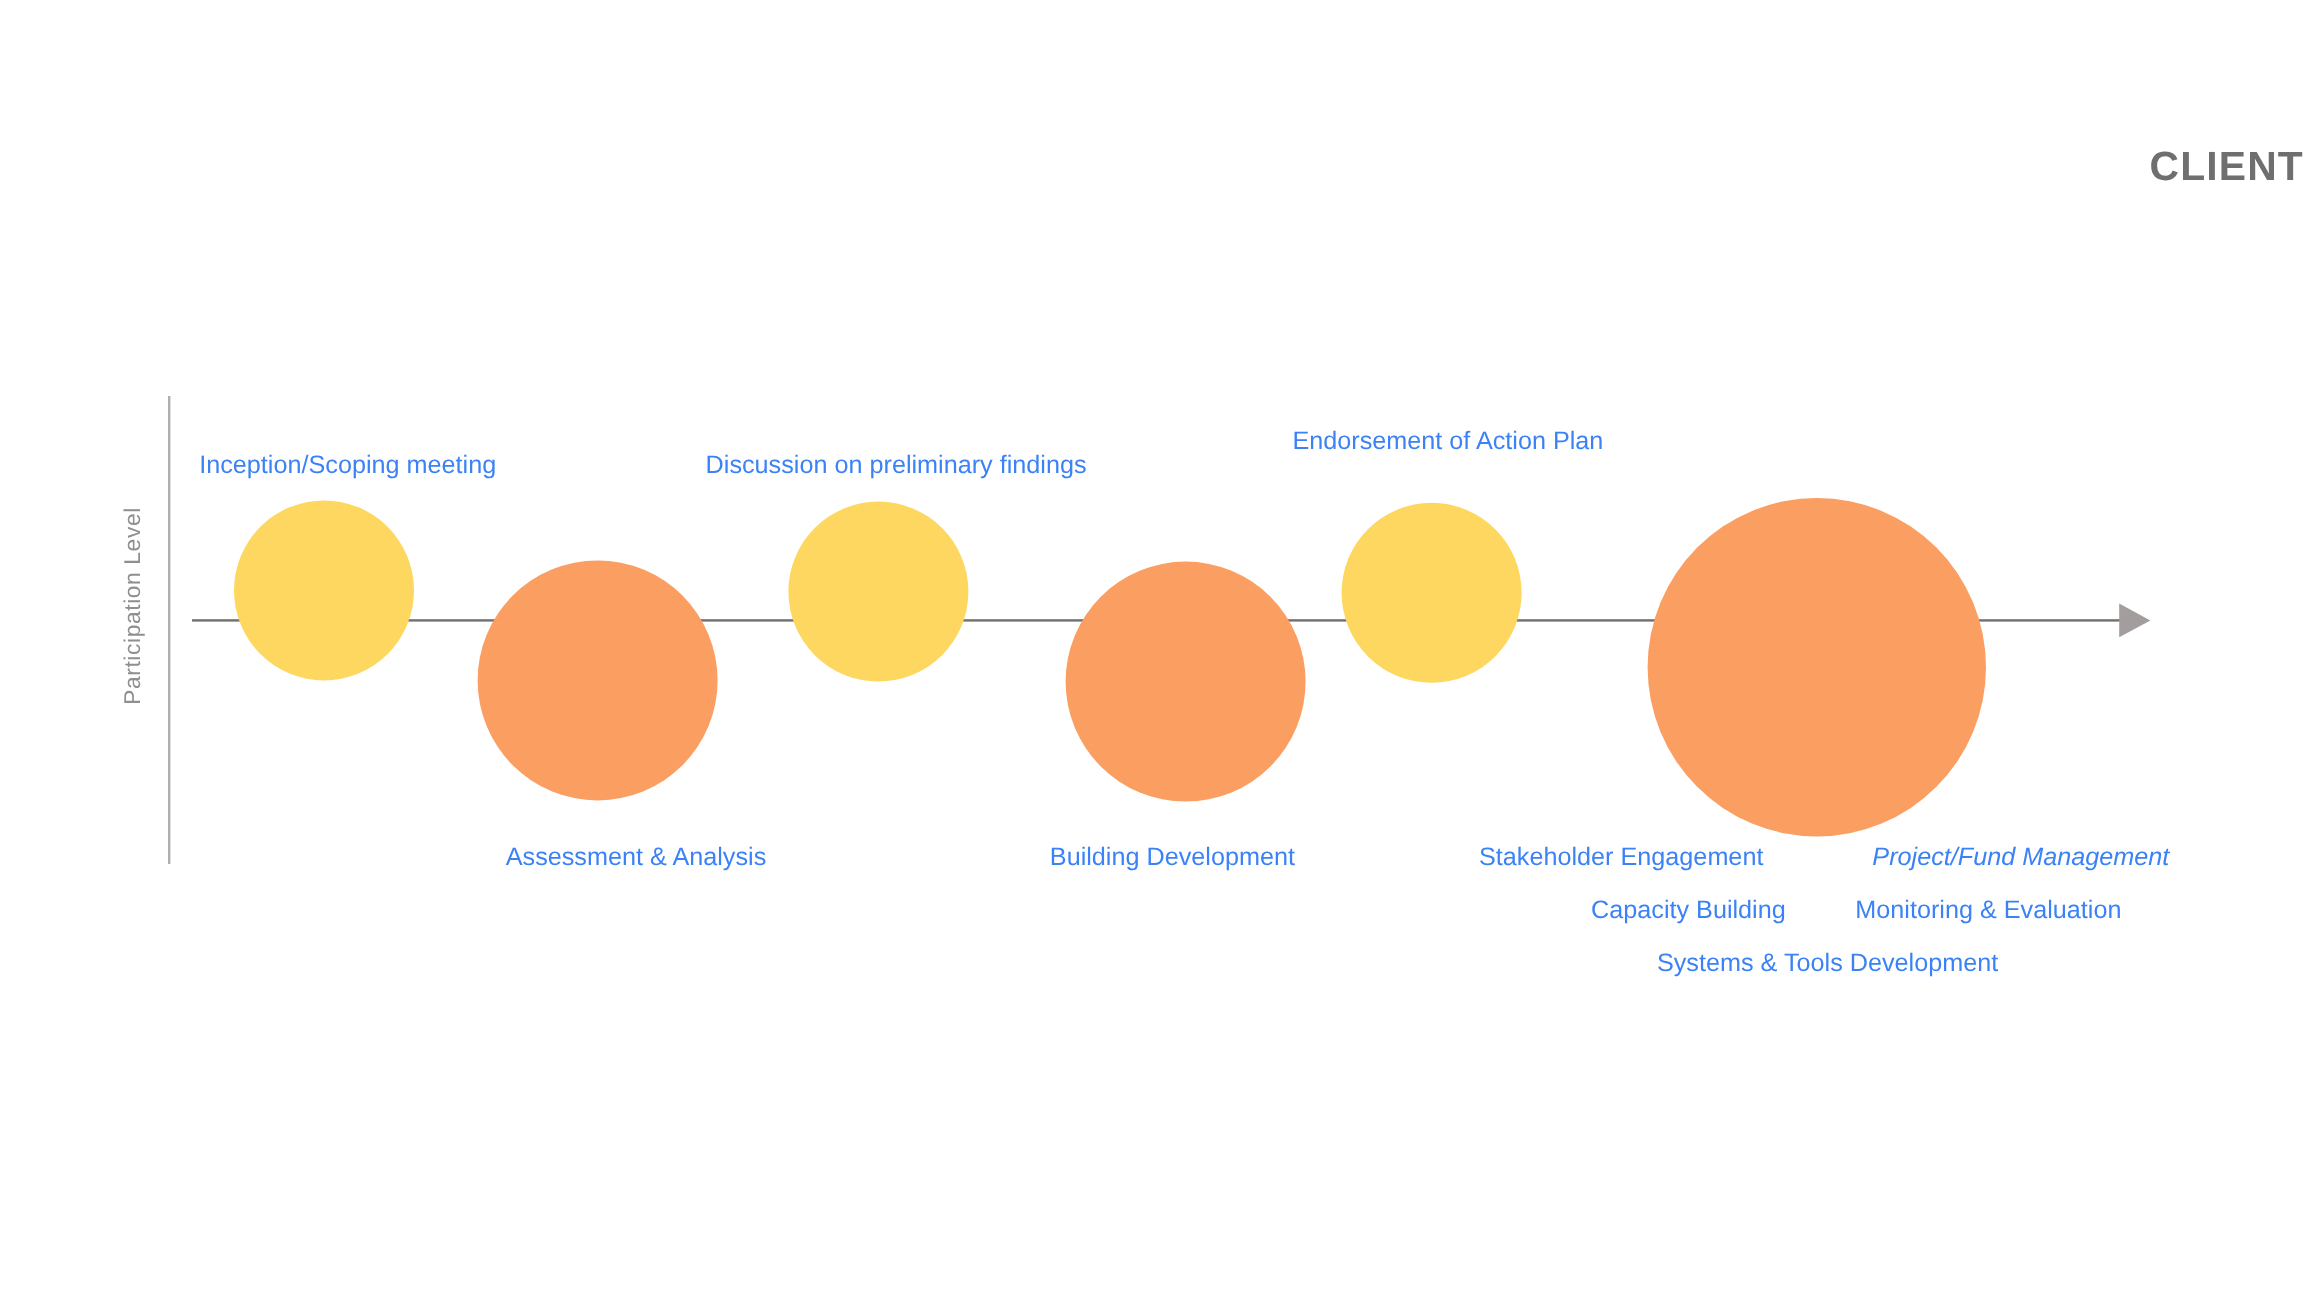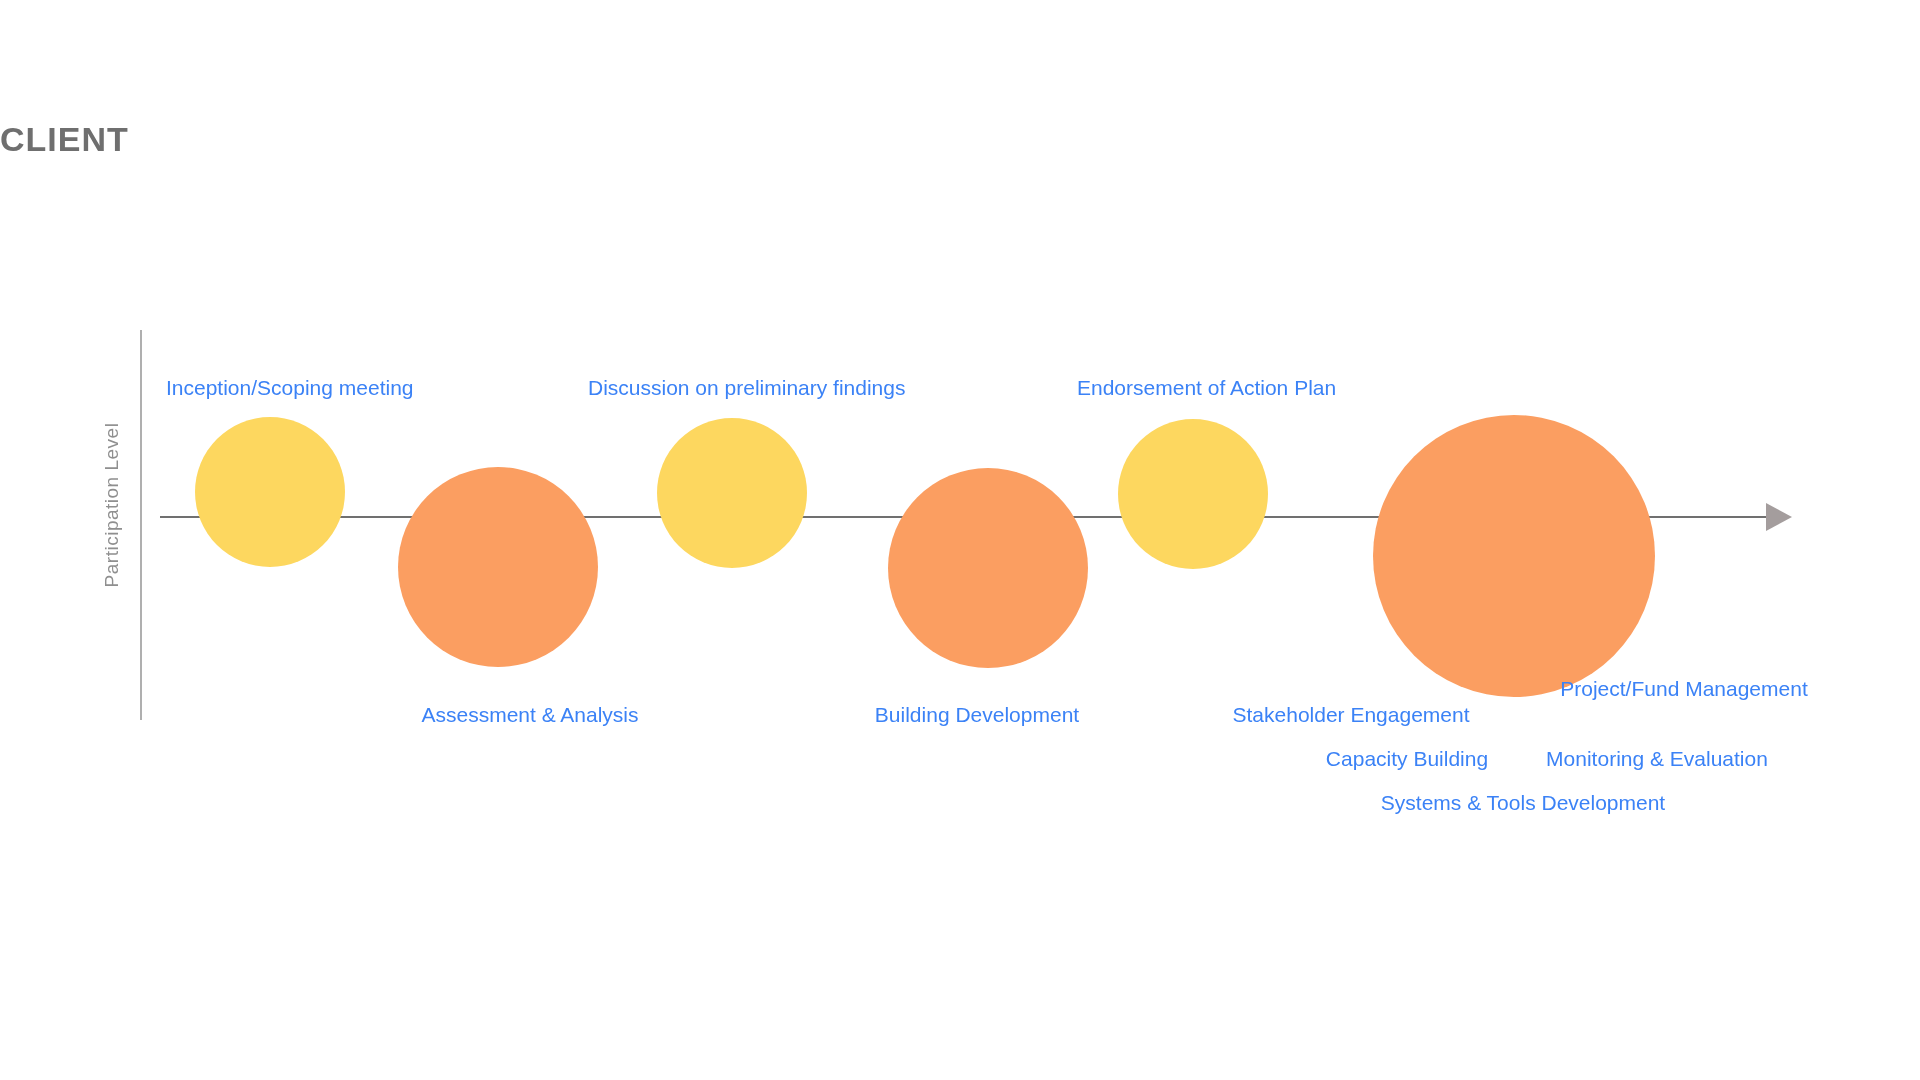--- a/index.html
+++ b/index.html
@@ -11,21 +11,21 @@
   .canvas {
     position: relative;
     width: 1920px;
     height: 1080px;
     background: #ffffff;
     overflow: hidden;
   }
   .title {
     position: absolute;
     width: 100%;
-    text-align: left;
+    text-align: right;
     font-weight: bold;
     font-size: 34px;
     letter-spacing: 1px;
     color: #6f6f6f;
     margin: 0;
   }
   .title.client   { top: 120px; }
   .title.services { top: 918px; color: #757575; }
 
   .annotation {
@@ -91,25 +91,25 @@
 
   .step-label {
     position: absolute;
     font-size: 21px;
     color: #3b82f6;
     white-space: nowrap;
   }
   .centered { transform: translateX(-50%); text-align: center; }
   .l1 { left: 166px;  top: 376px; }
   .l3 { left: 588px;  top: 376px; }
-  .l5 { left: 1077px; top: 376px; }
+  .l5 { left: 1077px; top: 356px; }
   .l2 { left: 530px;  top: 703px; }
   .l4 { left: 977px;  top: 703px; }
   .s1 { left: 1351px; top: 703px; }
-  .s2 { left: 1684px; top: 677px; }
+  .s2 { left: 1684px; top: 703px; font-style: italic; }
   .s3 { left: 1407px; top: 747px; }
   .s4 { left: 1657px; top: 747px; }
   .s5 { left: 1523px; top: 791px; }
 </style>
 </head>
 <body>
 
 <div class="canvas">
 
   <h1 class="title client">CLIENT</h1>

